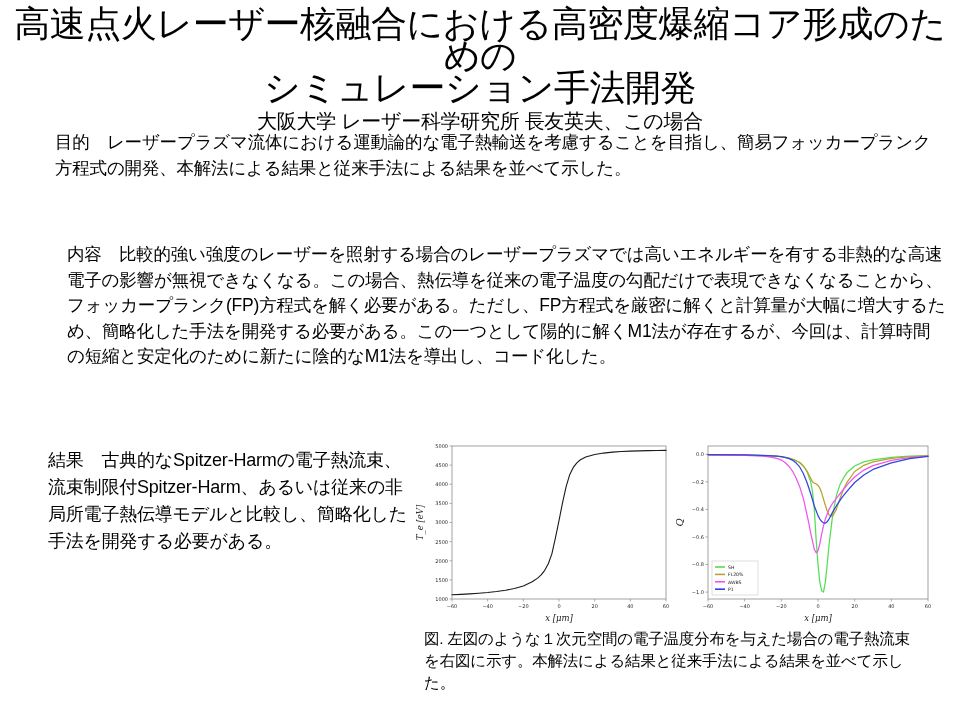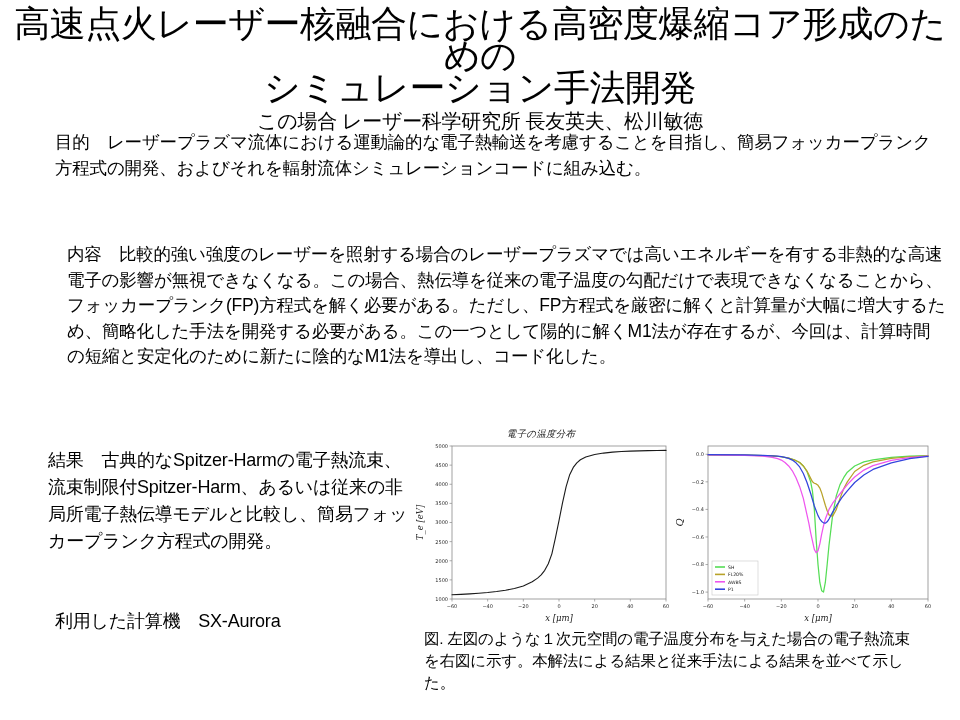--- a/index.html
+++ b/index.html
@@ -43,33 +43,31 @@
     font-size:15.5px;line-height:22px;letter-spacing:-0.2px;}
 </style>
 </head>
 <body>
 
 <div class="slide">
 
   <div class="title-wrap">
     <div class="title-line">高速点火レーザー核融合における高密度爆縮コア形成のための</div>
     <div class="title-line">シミュレーション手法開発</div>
-    <div class="authors">この場合 レーザー科学研究所 長友英夫、松川敏徳</div>
+    <div class="authors">大阪大学 レーザー科学研究所 長友英夫、この場合</div>
   </div>
 
-  <div class="para" id="para-purpose">目的　レーザープラズマ流体における運動論的な電子熱輸送を考慮することを目指し、簡易フォッカープランク方程式の開発、およびそれを輻射流体シミュレーションコードに組み込む。</div>
+  <div class="para" id="para-purpose">目的　レーザープラズマ流体における運動論的な電子熱輸送を考慮することを目指し、簡易フォッカープランク方程式の開発、本解法による結果と従来手法による結果を並べて示した。</div>
 
   <div class="para" id="para-content">内容　比較的強い強度のレーザーを照射する場合のレーザープラズマでは高いエネルギーを有する非熱的な高速電子の影響が無視できなくなる。この場合、熱伝導を従来の電子温度の勾配だけで表現できなくなることから、フォッカープランク(FP)方程式を解く必要がある。ただし、FP方程式を厳密に解くと計算量が大幅に増大するため、簡略化した手法を開発する必要がある。この一つとして陽的に解くM1法が存在するが、今回は、計算時間の短縮と安定化のために新たに陰的なM1法を導出し、コード化した。</div>
 
-  <div id="para-result">結果　古典的なSpitzer-Harmの電子熱流束、流束制限付Spitzer-Harm、あるいは従来の非局所電子熱伝導モデルと比較し、簡易フォッカープランク方程式の開発。</div>
-  <div id="para-machine">利用した計算機　SX-Aurora</div>
+  <div id="para-result">結果　古典的なSpitzer-Harmの電子熱流束、流束制限付Spitzer-Harm、あるいは従来の非局所電子熱伝導モデルと比較し、簡略化した手法を開発する必要がある。</div>
 
   <div class="figures">
     <div class="fig" id="fig-left">
-      <div class="fig-title">電子の温度分布</div>
       <svg class="plot-svg" id="svg-left" width="258" height="183" viewBox="0 0 258 183">
           <rect x="40" y="6" width="214" height="153" fill="#fff" stroke="#8a8a8a" stroke-width="0.8"></rect>
           <line x1="40" y1="159" x2="40" y2="161.5" stroke="#8a8a8a" stroke-width="0.7"></line>
           <text x="40" y="168" text-anchor="middle" font-size="5" font-family="&quot;DejaVu Sans&quot;,sans-serif" fill="#2b2b2b">−60</text>
           <line x1="75.66666666666666" y1="159" x2="75.66666666666666" y2="161.5" stroke="#8a8a8a" stroke-width="0.7"></line>
           <text x="75.66666666666666" y="168" text-anchor="middle" font-size="5" font-family="&quot;DejaVu Sans&quot;,sans-serif" fill="#2b2b2b">−40</text>
           <line x1="111.33333333333333" y1="159" x2="111.33333333333333" y2="161.5" stroke="#8a8a8a" stroke-width="0.7"></line>
           <text x="111.33333333333333" y="168" text-anchor="middle" font-size="5" font-family="&quot;DejaVu Sans&quot;,sans-serif" fill="#2b2b2b">−20</text>
           <line x1="147" y1="159" x2="147" y2="161.5" stroke="#8a8a8a" stroke-width="0.7"></line>
           <text x="147" y="168" text-anchor="middle" font-size="5" font-family="&quot;DejaVu Sans&quot;,sans-serif" fill="#2b2b2b">0</text>

